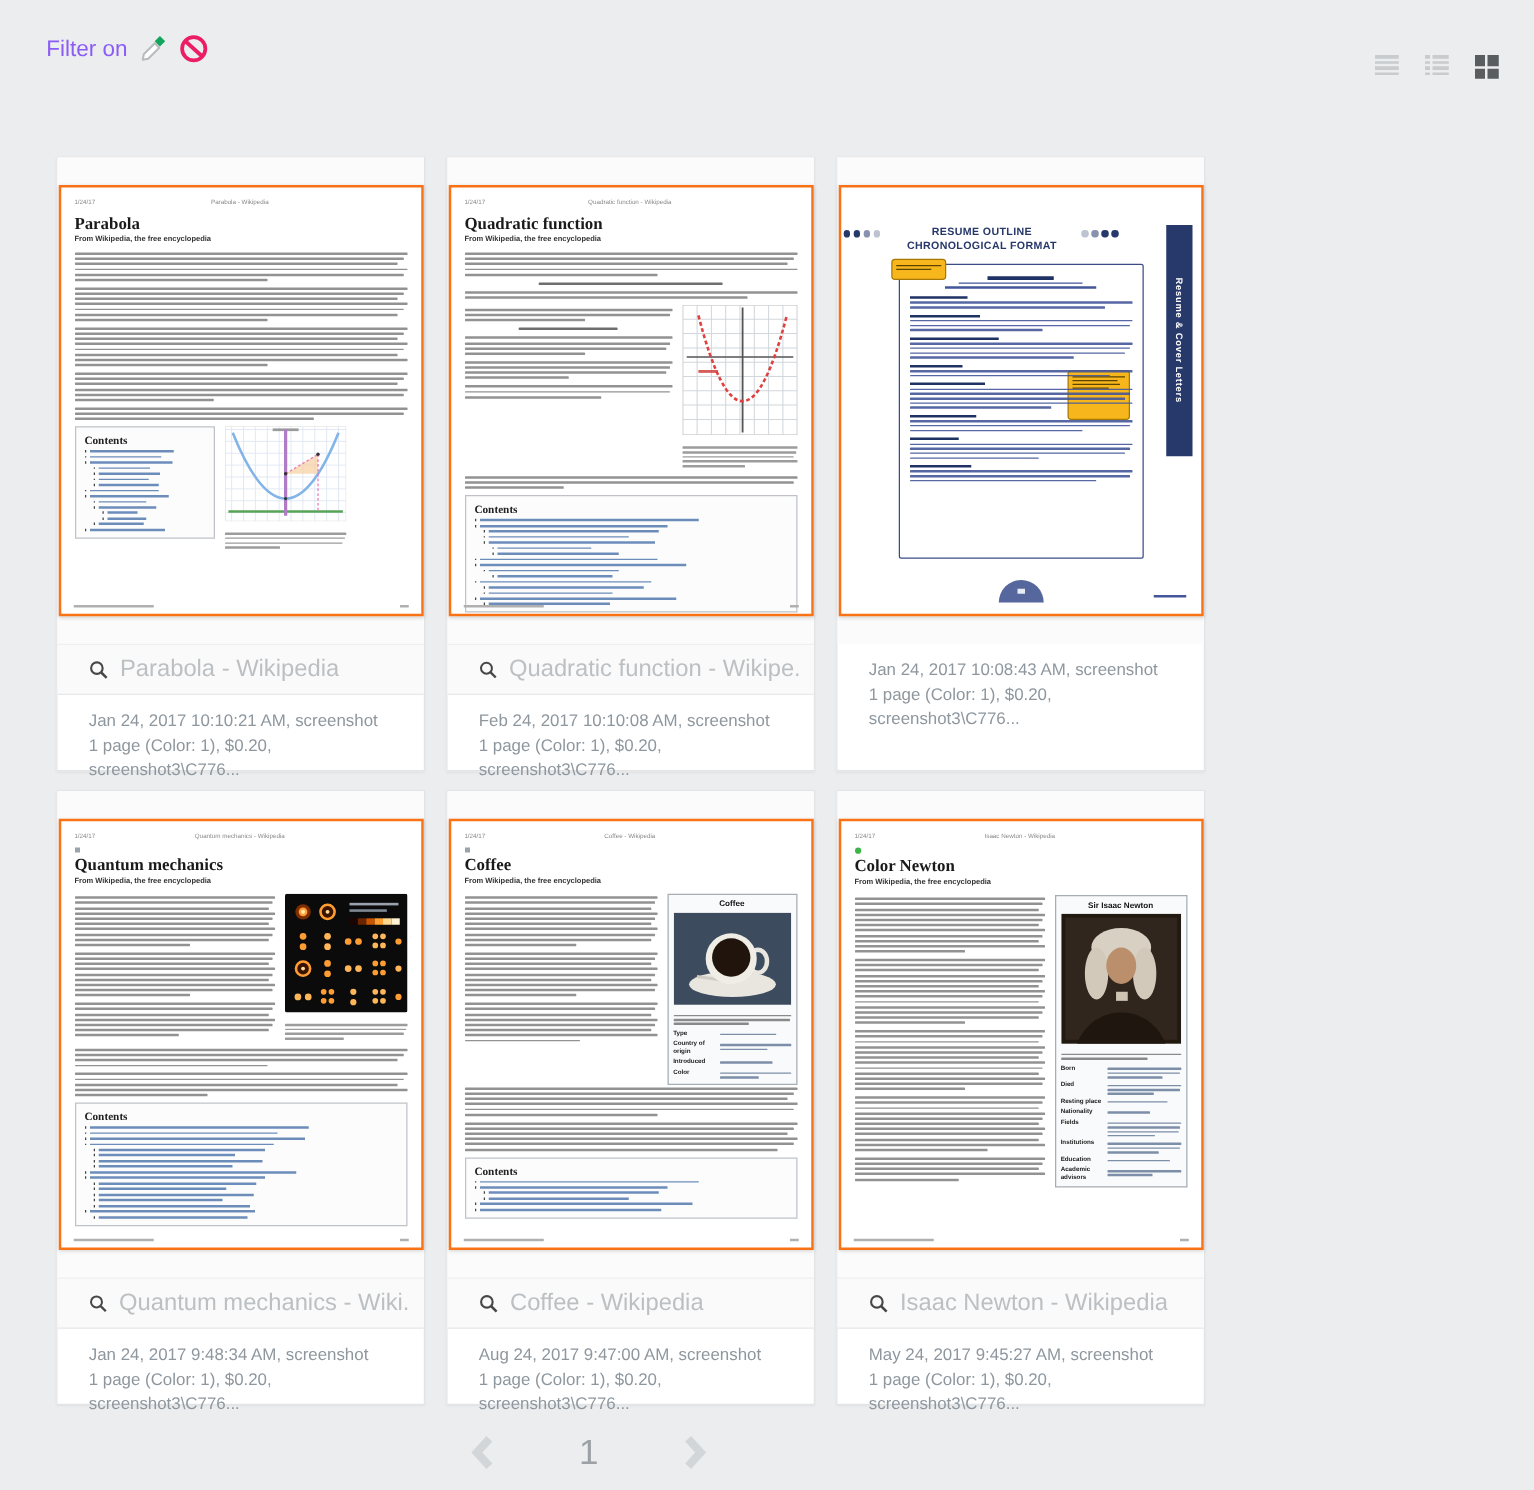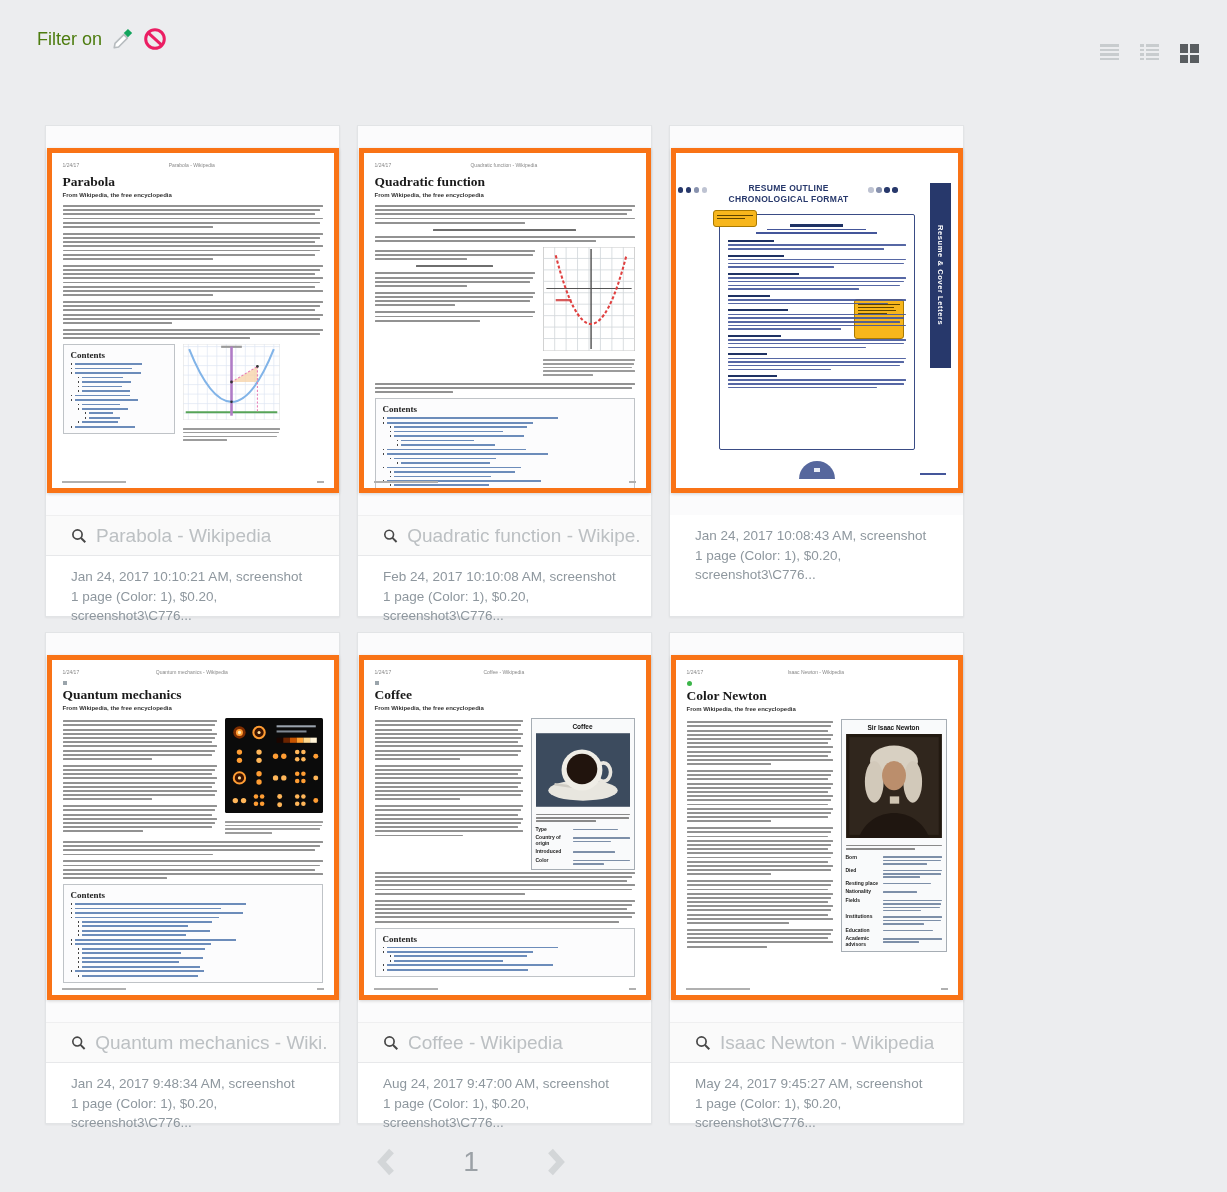--- a/index.html
+++ b/index.html
@@ -1,41 +1,41 @@
 <!DOCTYPE html>
 <html><head>
 <meta charset="utf-8">
 <style>
   *{box-sizing:border-box;margin:0;padding:0}
   body{width:1227px;height:1192px;background:#ecedef;font-family:"Liberation Sans",sans-serif;position:relative;overflow:hidden}
 
   
   .filter-bar{position:absolute;left:37px;top:27px;display:flex;align-items:center;gap:9px}
-  .filter-label{font-size:18px;color:#4d7c0f}
+  .filter-label{font-size:18px;color:#8b5cf6}
   .icon-btn{display:flex;align-items:center;cursor:pointer}
 
   .view-modes{position:absolute;top:44px;right:28px;display:flex;gap:21px;align-items:flex-start}
   .vi{display:flex;flex-direction:column;gap:1.9px}
   .vi .bar{width:19px;height:2.7px;background:#c8ccce}
   .vi-detail .row{display:flex;gap:2px}
   .vi-detail .sq{width:4.2px;height:2.7px;background:#c8ccce}
   .vi-detail .bar{width:12.5px}
   .vi-grid{display:grid;grid-template-columns:8.8px 8.8px;grid-gap:1.8px}
   .vi-grid .cell{width:8.8px;height:8.8px;background:#595d60}
 
   
   .grid{position:absolute;left:45px;top:125px;display:grid;grid-template-columns:repeat(3,295px);grid-gap:15px 17px}
   .card{width:295px;height:492px;background:#fff;border:1px solid #e2e4e6;box-shadow:0 1px 2px rgba(0,0,0,.05);display:flex;flex-direction:column}
   .thumb-zone{height:389px;flex:none;display:flex;align-items:center;justify-content:center;background:#fbfbfc}
   .title-row{height:41px;flex:none;display:flex;align-items:center;gap:9px;padding:0 12px 0 25px;border-top:1px solid #efeff0;border-bottom:1px solid #e7e8ea;background:#fafafa}
   .card-title{font-size:19px;font-weight:300;color:#bcc0c3;white-space:nowrap;overflow:hidden}
   .card-meta{padding:11px 15px 0 25px;font-size:13.5px;color:#8e979e;line-height:19.5px}
 
   
-  .page{width:292px;height:345px;background:#fff;border:5px solid #f97316;box-shadow:0 1px 3px rgba(0,0,0,.16);position:relative;overflow:hidden;padding:9px 11px}
+  .page{width:292px;height:345px;background:#fff;border:2px solid #f97316;box-shadow:0 1px 3px rgba(0,0,0,.16);position:relative;overflow:hidden;padding:9px 11px}
   .phead{display:flex;font-size:5px;color:#888;margin-bottom:6px}
   .phead .ph-title{flex:1;text-align:center}
   .phead .ph-sp{width:18px}
   .wtitle{font-family:"Liberation Serif",serif;font-size:13.5px;font-weight:bold;color:#1a1a1a;margin-bottom:2px}
   .wsub{font-size:6px;font-weight:bold;color:#333;margin-bottom:7px}
   .mini-ico{width:4px;height:4px;background:#9aa4ab;margin-bottom:2px}
   .dot-green{width:5px;height:5px;border-radius:50%;background:#3cb54a;margin-bottom:2px}
   .greeble{margin-bottom:5px}
   .tl{height:1.9px;background:#929292;margin-top:2.3px;border-radius:.5px}
   .tl:nth-child(3n){width:97%}

